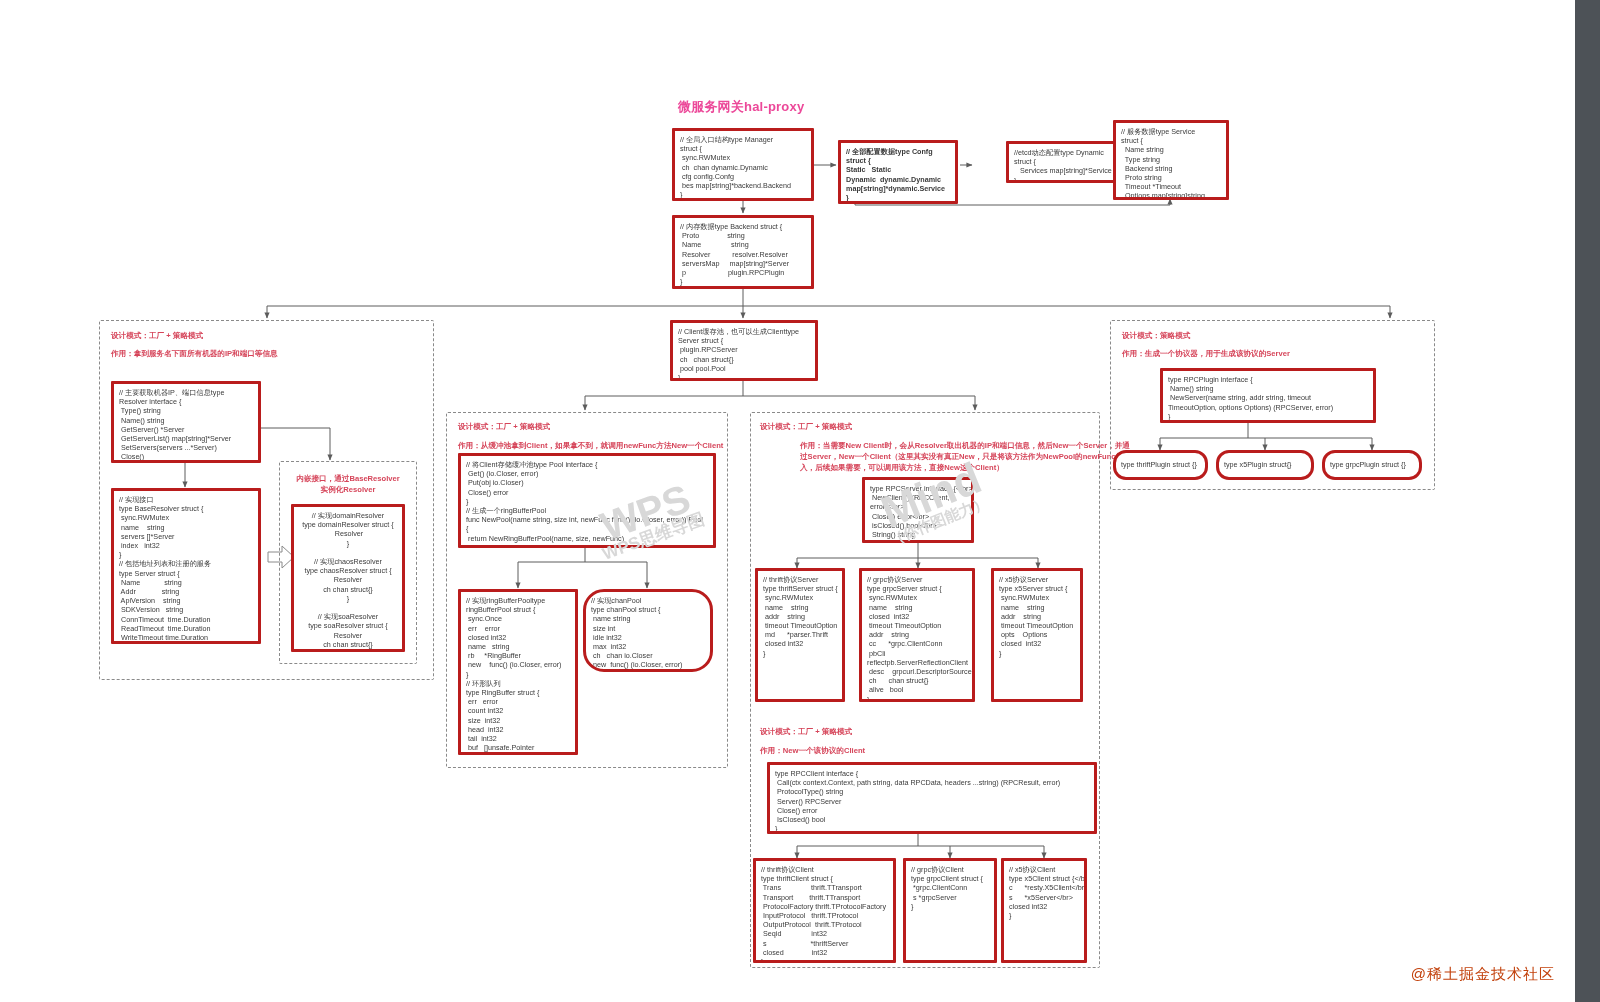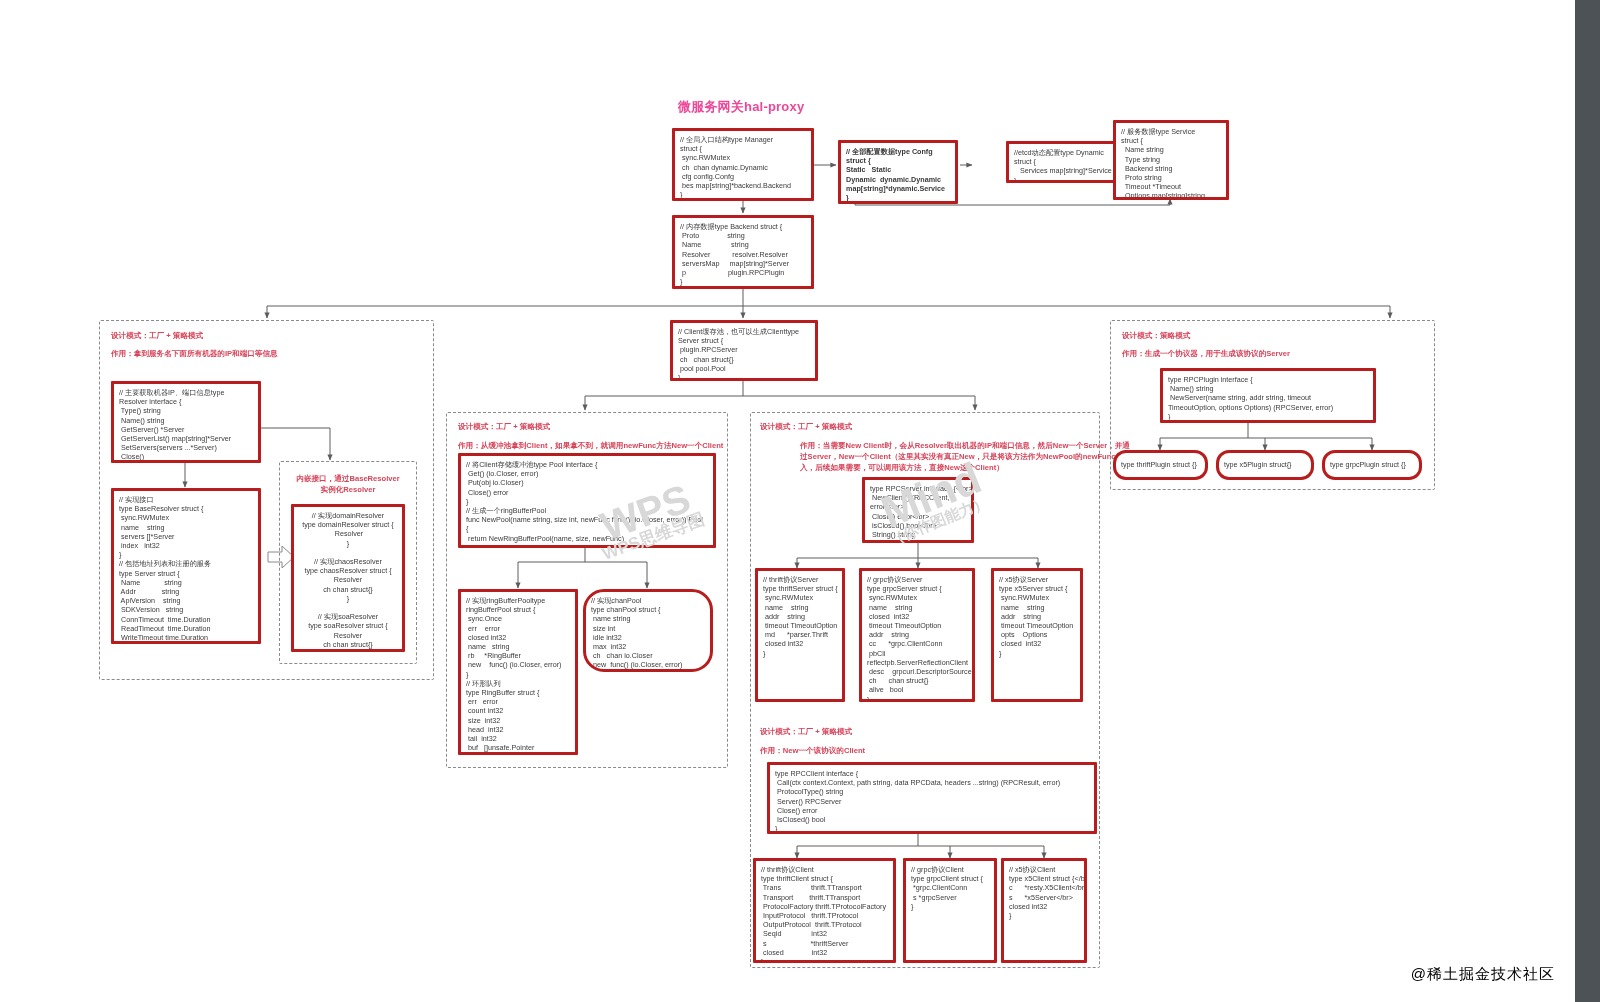--- a/index.html
+++ b/index.html
@@ -68,21 +68,21 @@
     font-weight:bold;
     pointer-events:none;
     user-select:none;
   }
   .wm1{left:880px;top:470px;font-size:44px;transform:rotate(-22deg);}
   .wm2{left:600px;top:490px;font-size:40px;transform:rotate(-20deg);}
   .wm3{left:600px;top:525px;font-size:17px;transform:rotate(-20deg);}
   .wm4{left:886px;top:512px;font-size:15px;transform:rotate(-22deg);}
   .credit{
     position:absolute;right:45px;bottom:18px;
-    color:#000000;font-size:15px;letter-spacing:1px;
+    color:#c2410c;font-size:15px;letter-spacing:1px;
   }
 </style>
 </head>
 <body>
 
 <div id="canvas">
 
   <svg class="lines" viewBox="0 0 1600 1002">
     <defs>
       <marker id="ah" markerWidth="7" markerHeight="7" refX="5.6" refY="3" orient="auto" markerUnits="userSpaceOnUse">

